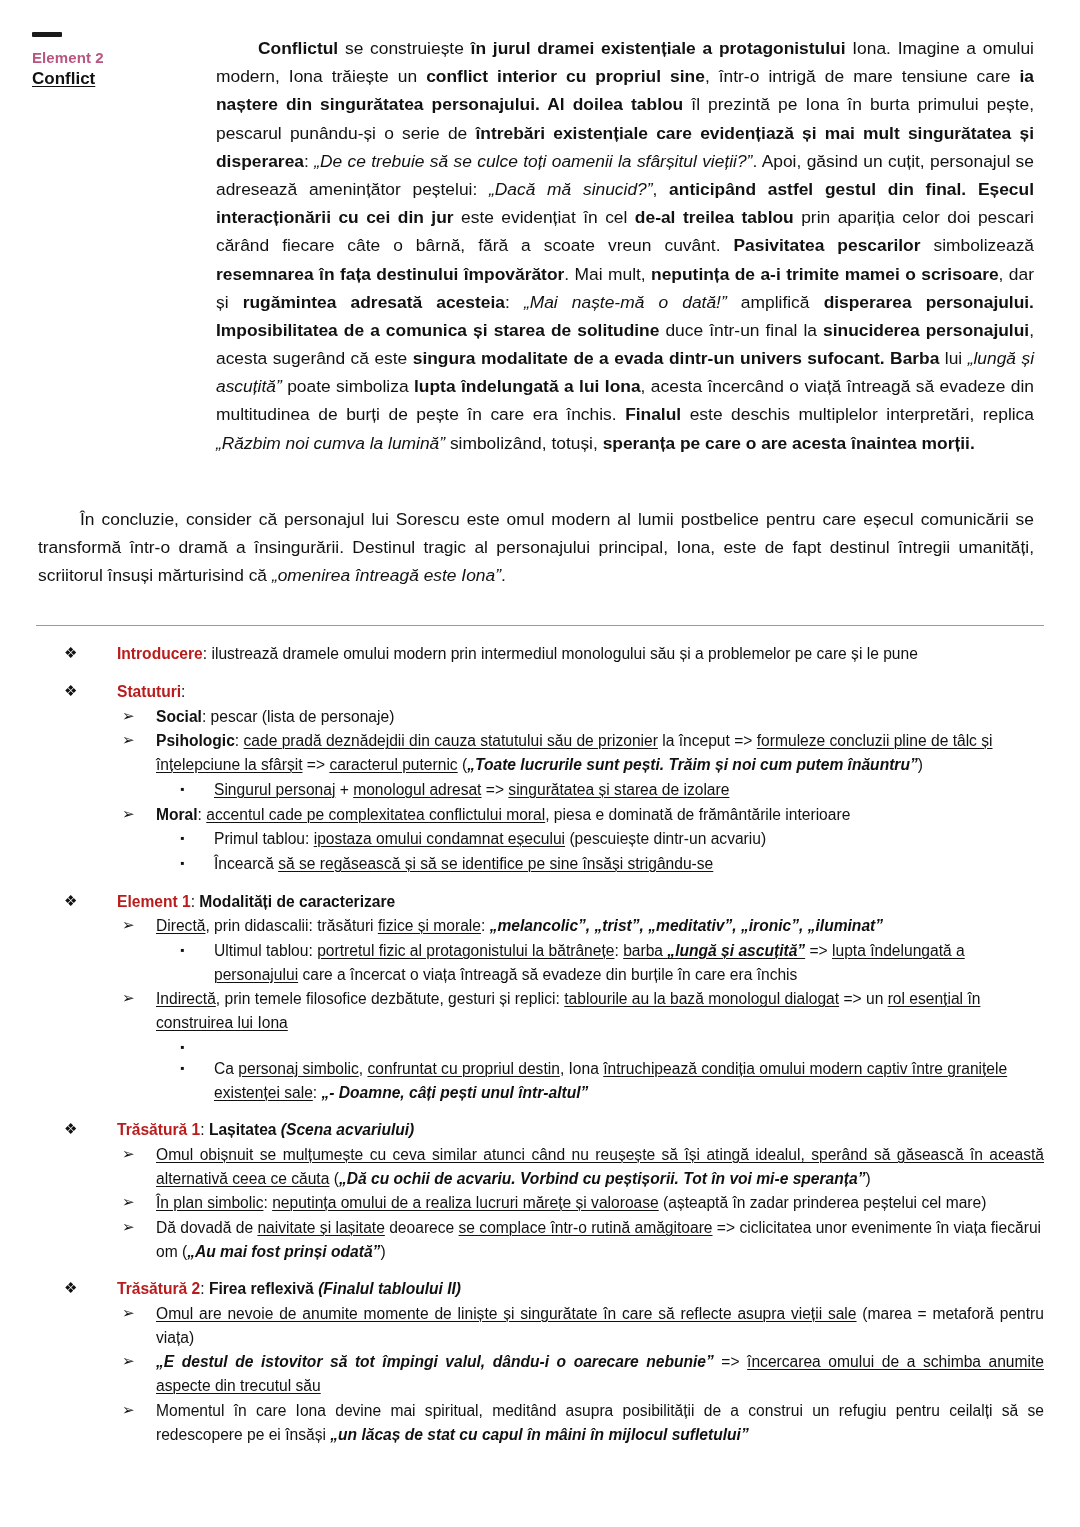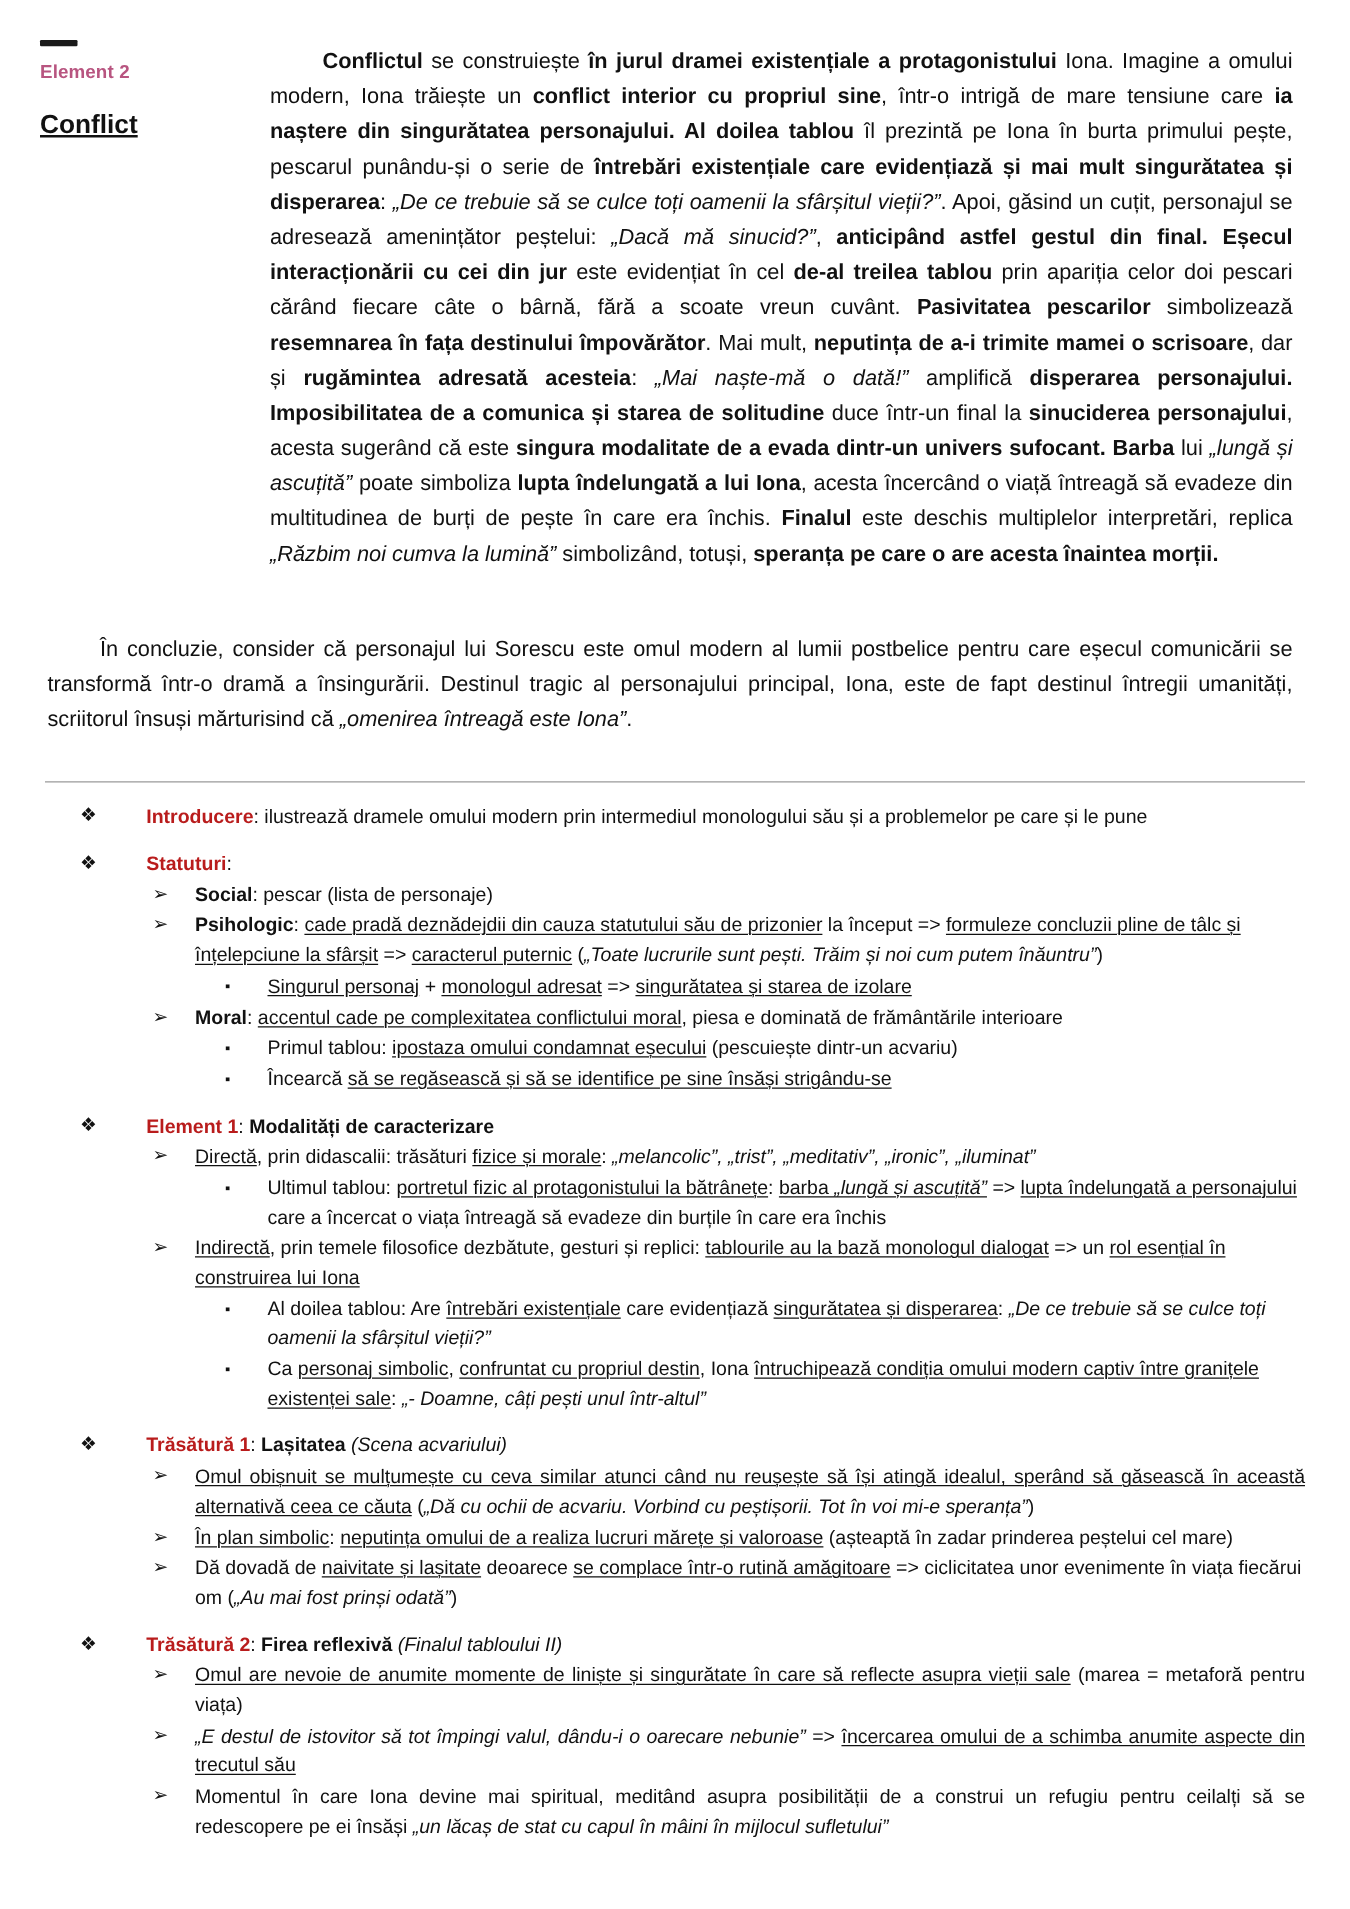--- a/index.html
+++ b/index.html
@@ -44,26 +44,26 @@
   }
   .label-title {
     color: #b85580;
     font-size: 15px;
     font-weight: bold;
     line-height: 1.25;
     letter-spacing: .1px;
   }
   .label-sub {
     color: #111111;
-    font-size: 21px;
+    font-size: 17px;
     font-weight: bold;
     text-decoration: underline;
     text-underline-offset: 2px;
     line-height: 1.35;
-    margin-top: 18px;
+    margin-top: 0;
   }
 
   .essay-body {
     flex: 1 1 auto;
     padding-right: 8px;
   }
   .para {
     text-align: justify;
     font-size: 17.4px;
     line-height: 1.62;
@@ -107,21 +107,21 @@
   .m2 { width: 34px; font-size: 15px; }
   .m3 { width: 34px; font-size: 12px; padding-top: 2px; }
 
   .row-text { flex: 1 1 auto; }
 
   .indent2 { padding-left: 58px; }
   .indent3 { padding-left: 116px; }
 
   .pink { color: #b91c1c; font-weight: bold; margin-left: 21px; }
   .bold { font-weight: bold; }
-  .ital { font-style: italic; }
+  .ital { font-style: italic; font-weight: bold; }
   .u {
     text-decoration: underline;
     text-underline-offset: 2px;
     text-decoration-thickness: 1px;
   }
   .ju { text-align: justify; }
 </style>
 </head>
 <body>
 
@@ -208,21 +208,20 @@
         <span class="row-text">Ultimul tablou: <span class="u">portretul fizic al protagonistului la bătrânețe</span>: <span class="u">barba <span class="ital">„lungă și ascuțită”</span></span> =&gt; <span class="u">lupta îndelungată a personajului</span> care a încercat o viața întreagă să evadeze din burțile în care era închis</span>
       </div>
 
       <div class="row indent2">
         <span class="marker m2">➢</span>
         <span class="row-text"><span class="u">Indirectă</span>, prin temele filosofice dezbătute, gesturi și replici: <span class="u">tablourile au la bază monologul dialogat</span> =&gt; un <span class="u">rol esențial în construirea lui Iona</span></span>
       </div>
 
       <div class="row indent3">
         <span class="marker m3">▪</span>
-        <span class="row-text">Al doilea tablou: Are <span class="u">întrebări existențiale</span> care evidențiază <span class="u">singurătatea și disperarea</span>: <span class="ital">„De ce trebuie să se culce toți oamenii la sfârșitul vieții?”</span></span>
       </div>
 
       <div class="row indent3">
         <span class="marker m3">▪</span>
         <span class="row-text">Ca <span class="u">personaj simbolic</span>, <span class="u">confruntat cu propriul destin</span>, Iona <span class="u">întruchipează condiția omului modern captiv între granițele existenței sale</span>: <span class="ital">„- Doamne, câți pești unul într-altul”</span></span>
       </div>
     </div>
 
     <div class="lvl1">
       <div class="row">

